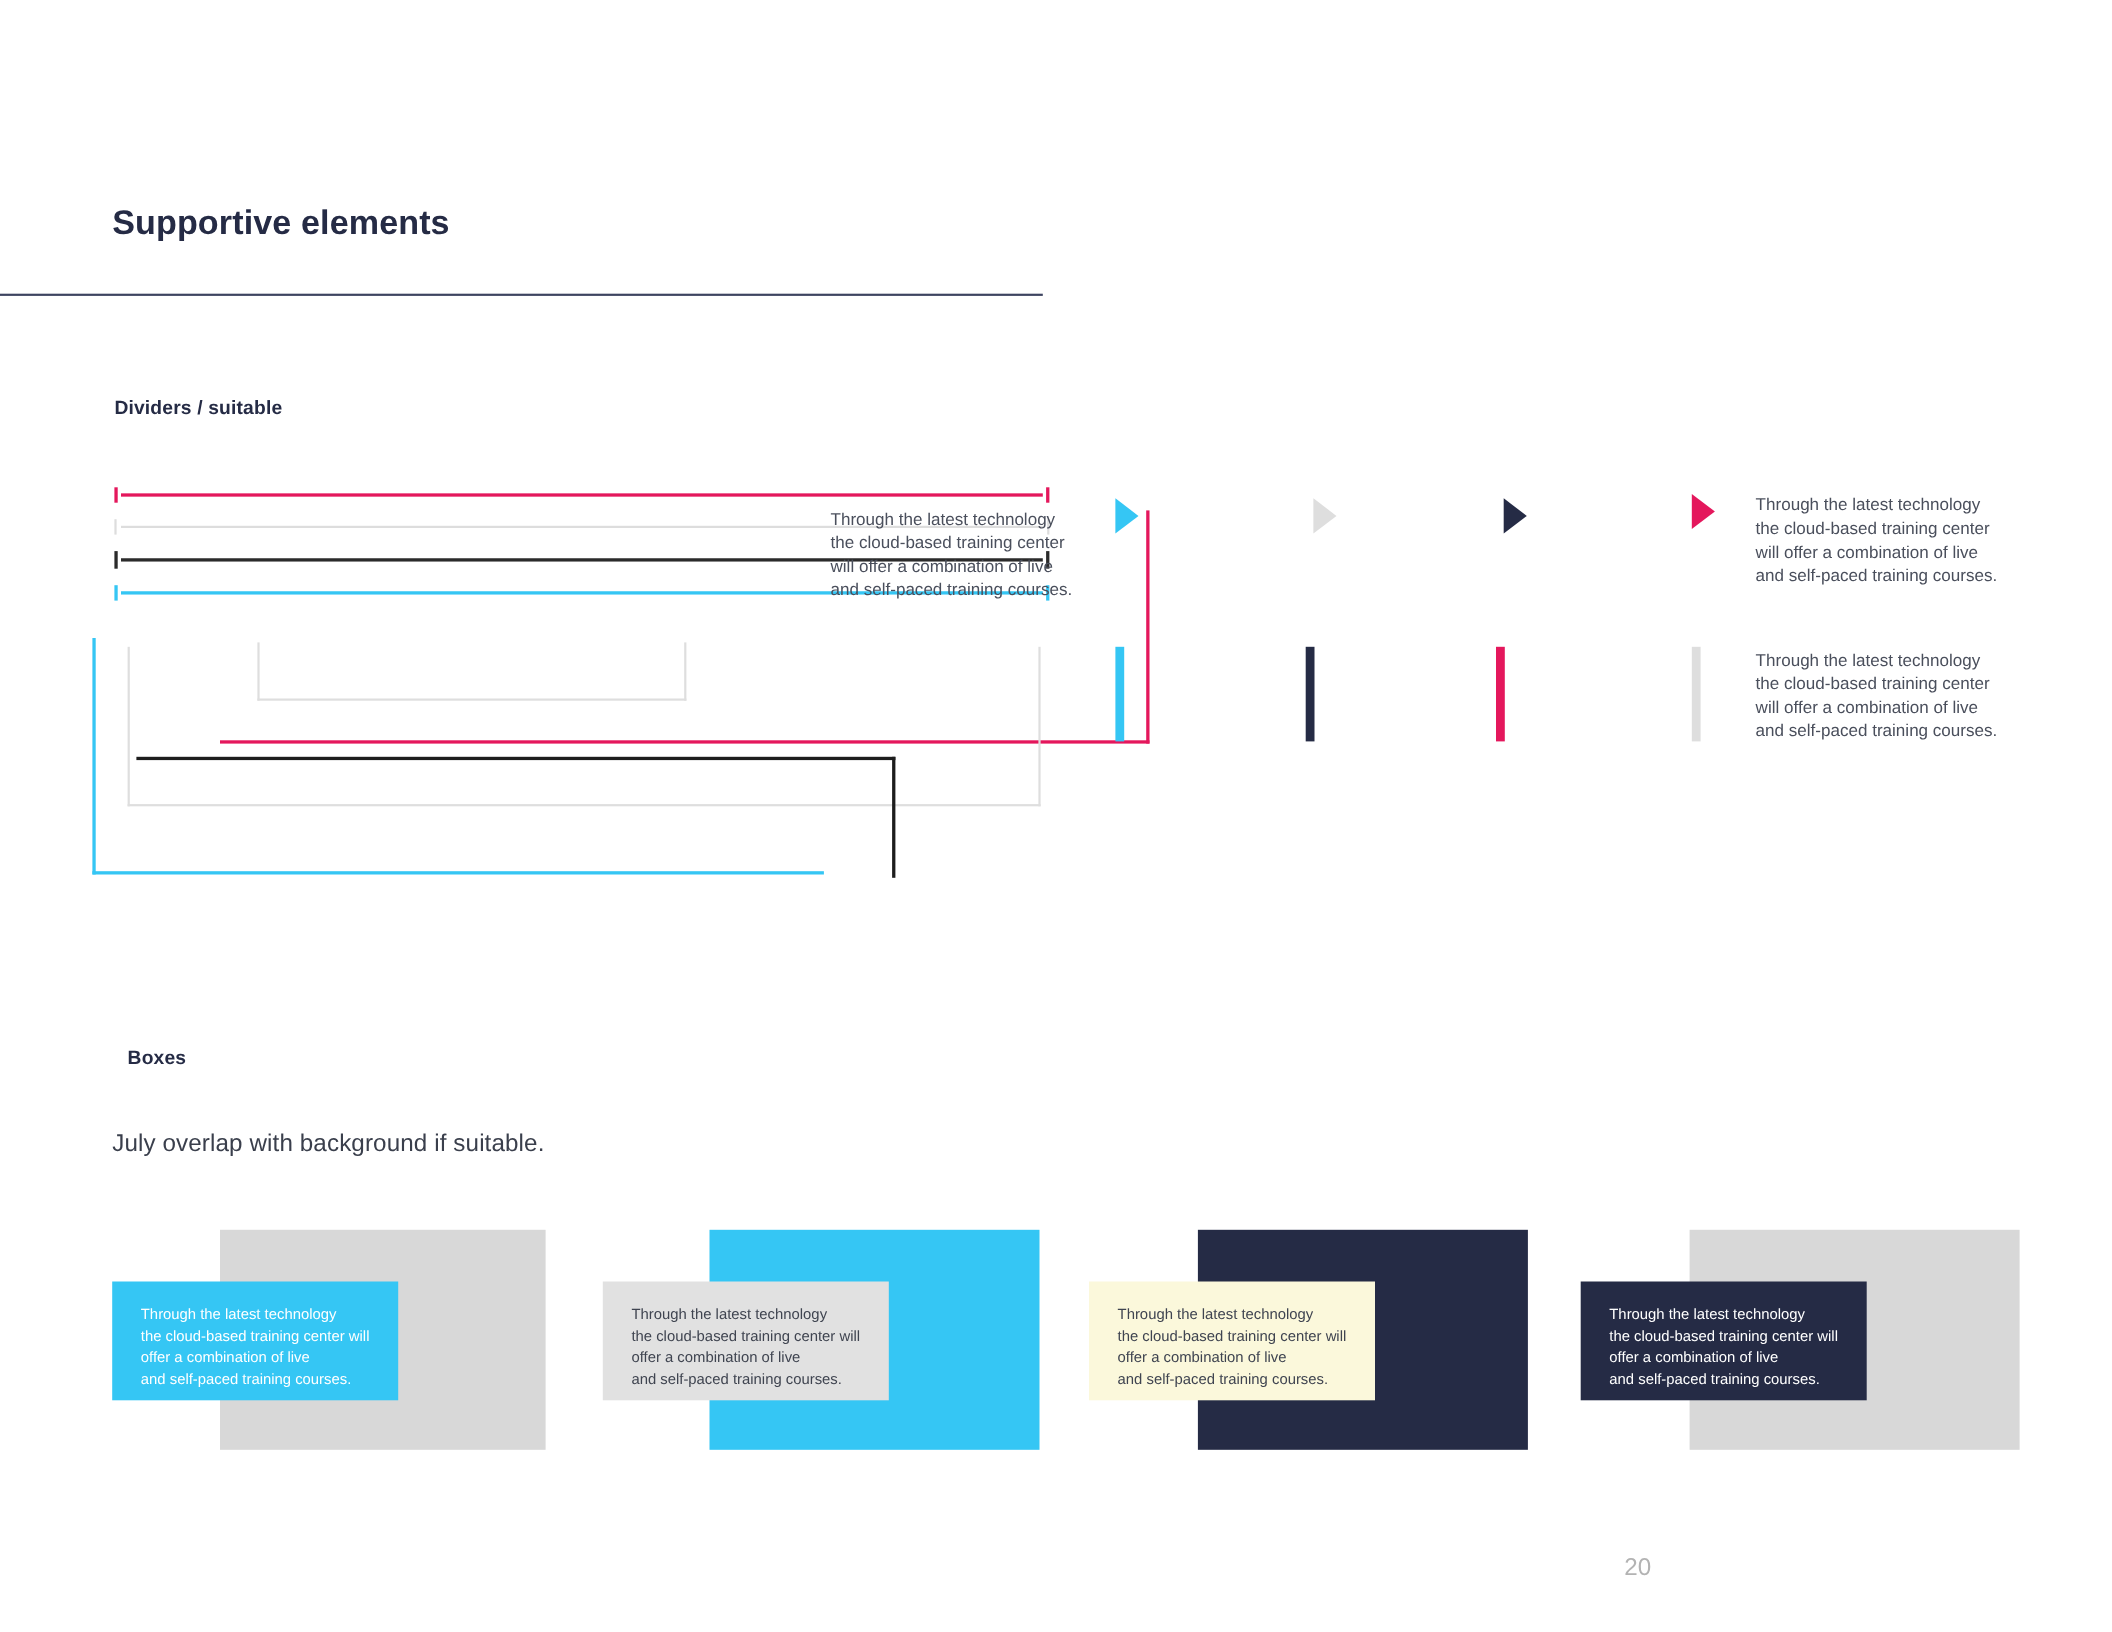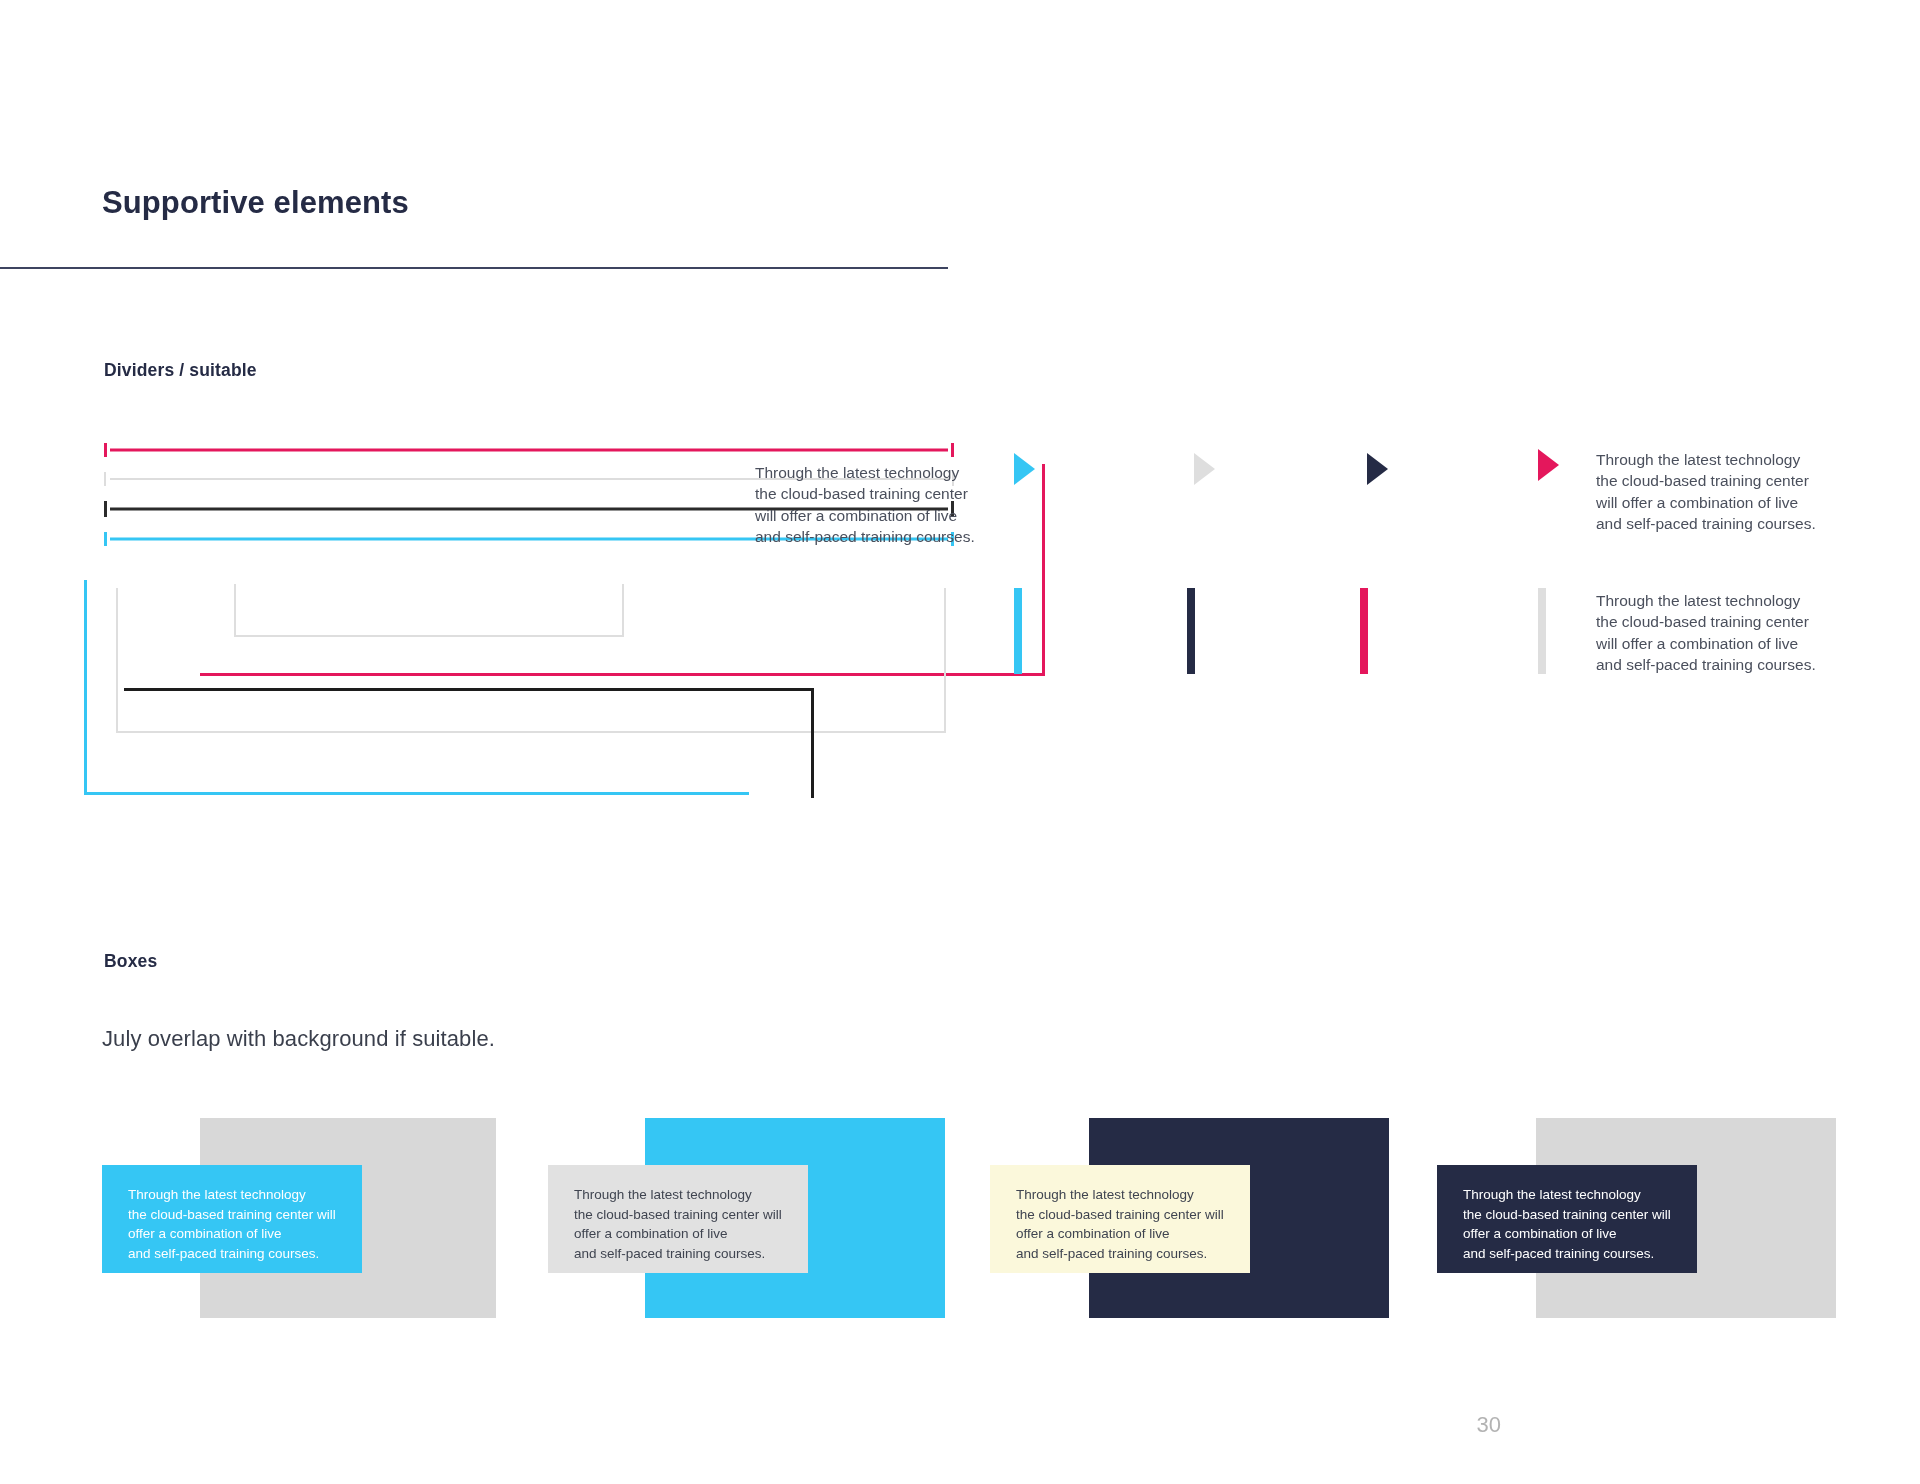--- a/index.html
+++ b/index.html
@@ -38,21 +38,21 @@
 
   
   .section-label {
     position: absolute;
     font-size: 17.5px;
     font-weight: 700;
     color: #252b45;
     letter-spacing: .15px;
   }
   .section-label.dividers { left: 104px; top: 360px; }
-  .section-label.boxes    { left: 104px; top: 951px; }
+  .section-label.boxes    { left: 116px; top: 951px; }
 
   .sub-note {
     position: absolute;
     left: 102px;
     top: 1026px;
     font-size: 22px;
     color: #3a3f4c;
     letter-spacing: .1px;
   }
 
@@ -302,15 +302,15 @@
       <div class="fgbox">
         <p>Through the latest technology</p>
         <p>the cloud-based training center will</p>
         <p>offer a combination of live</p>
         <p>and self-paced training courses.</p>
       </div>
     </div>
 
   </div>
 
-  <div class="page-number">30</div>
+  <div class="page-number">20</div>
 
 </div>
 
 </body></html>

